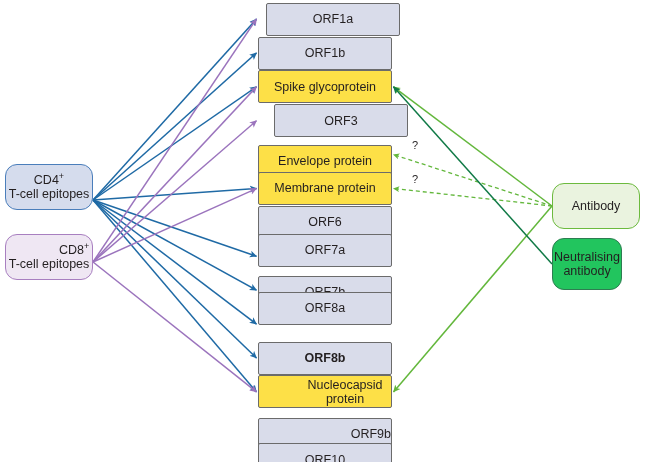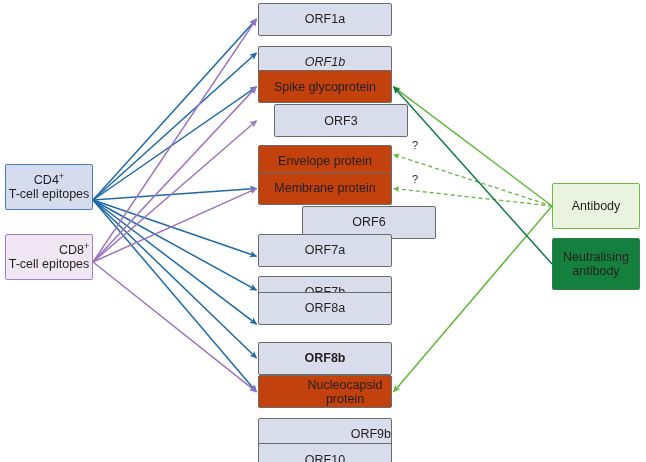--- a/index.html
+++ b/index.html
@@ -6,28 +6,28 @@
   body{width:646px;height:462px;position:relative;overflow:hidden;
        font-family:"Liberation Sans","DejaVu Sans",sans-serif;color:#231f20;}
   #stage{position:absolute;inset:0;width:646px;height:462px;}
 
   
   .box{position:absolute;box-sizing:border-box;display:flex;align-items:center;
        justify-content:center;text-align:center;line-height:1.15;}
 
   .protein{left:258px;width:134px;height:33px;border:1.6px solid #6b6b6b;
            border-radius:2px;font-size:12.5px;}
-  .protein.structural{background:#c2410c;}
+  .protein.structural{background:#fde047;}
   .protein.accessory{background:#d9dcea;}
 
-  .side{font-size:12.5px;border-radius:2px;padding:2px;}
+  .side{font-size:12.5px;border-radius:12px;padding:2px;}
   .cd4{left:5px;top:164px;width:88px;height:46px;background:#d5dced;border:1.8px solid #4a7ebb;}
   .cd8{left:5px;top:234px;width:88px;height:46px;background:#efe7f3;border:1.8px solid #a87fc0;text-align:right;}
   .ab {left:552px;top:183px;width:88px;height:46px;background:#eaf3df;border:1.8px solid #6cba3e;}
-  .nab{left:552px;top:238px;width:88px;height:52px;background:#15803d;border:1.8px solid #2e7d51;}
+  .nab{left:552px;top:238px;width:70px;height:52px;background:#22c55e;border:1.8px solid #2e7d51;}
 
   .sup{font-size:9px;vertical-align:super;line-height:0;}
   .lbl2{white-space:pre-line;}
 
   
   #arrows{position:absolute;left:0;top:0;width:646px;height:462px;}
   .qmark{position:absolute;font-size:11px;color:#231f20;}
 </style>
 </head>
 <body>
@@ -80,39 +80,39 @@
 
   <div class="box side ab">
     <span class="lbl2">Antibody</span>
   </div>
   <div class="box side nab">
     <span class="lbl2">Neutralising
 antibody</span>
   </div>
 
   <div id="protein-col">
-      <div class="box protein accessory" style="top: 2.5px;">
+      <div class="box protein accessory" style="top: 2.5px; margin-left: 8px;">
         <span>ORF1a</span>
       </div>
-      <div class="box protein accessory" style="top: 46px; font-style: italic;">
+      <div class="box protein accessory" style="top: 37px;">
         <span>ORF1b</span>
       </div>
       <div class="box protein structural" style="top: 70.3px;">
         <span>Spike glycoprotein</span>
       </div>
       <div class="box protein accessory" style="top: 104.2px; margin-left: 16px;">
         <span>ORF3</span>
       </div>
       <div class="box protein structural" style="top: 145px;">
         <span>Envelope protein</span>
       </div>
       <div class="box protein structural" style="top: 172px;">
         <span>Membrane protein</span>
       </div>
-      <div class="box protein accessory" style="top: 205.9px; margin-left: 44px;">
+      <div class="box protein accessory" style="top: 205.9px;">
         <span>ORF6</span>
       </div>
       <div class="box protein accessory" style="top: 234px;">
         <span>ORF7a</span>
       </div>
       <div class="box protein accessory" style="top: 276px;">
         <span>ORF7b</span>
       </div>
       <div class="box protein accessory" style="top: 292px;">
         <span>ORF8a</span>

